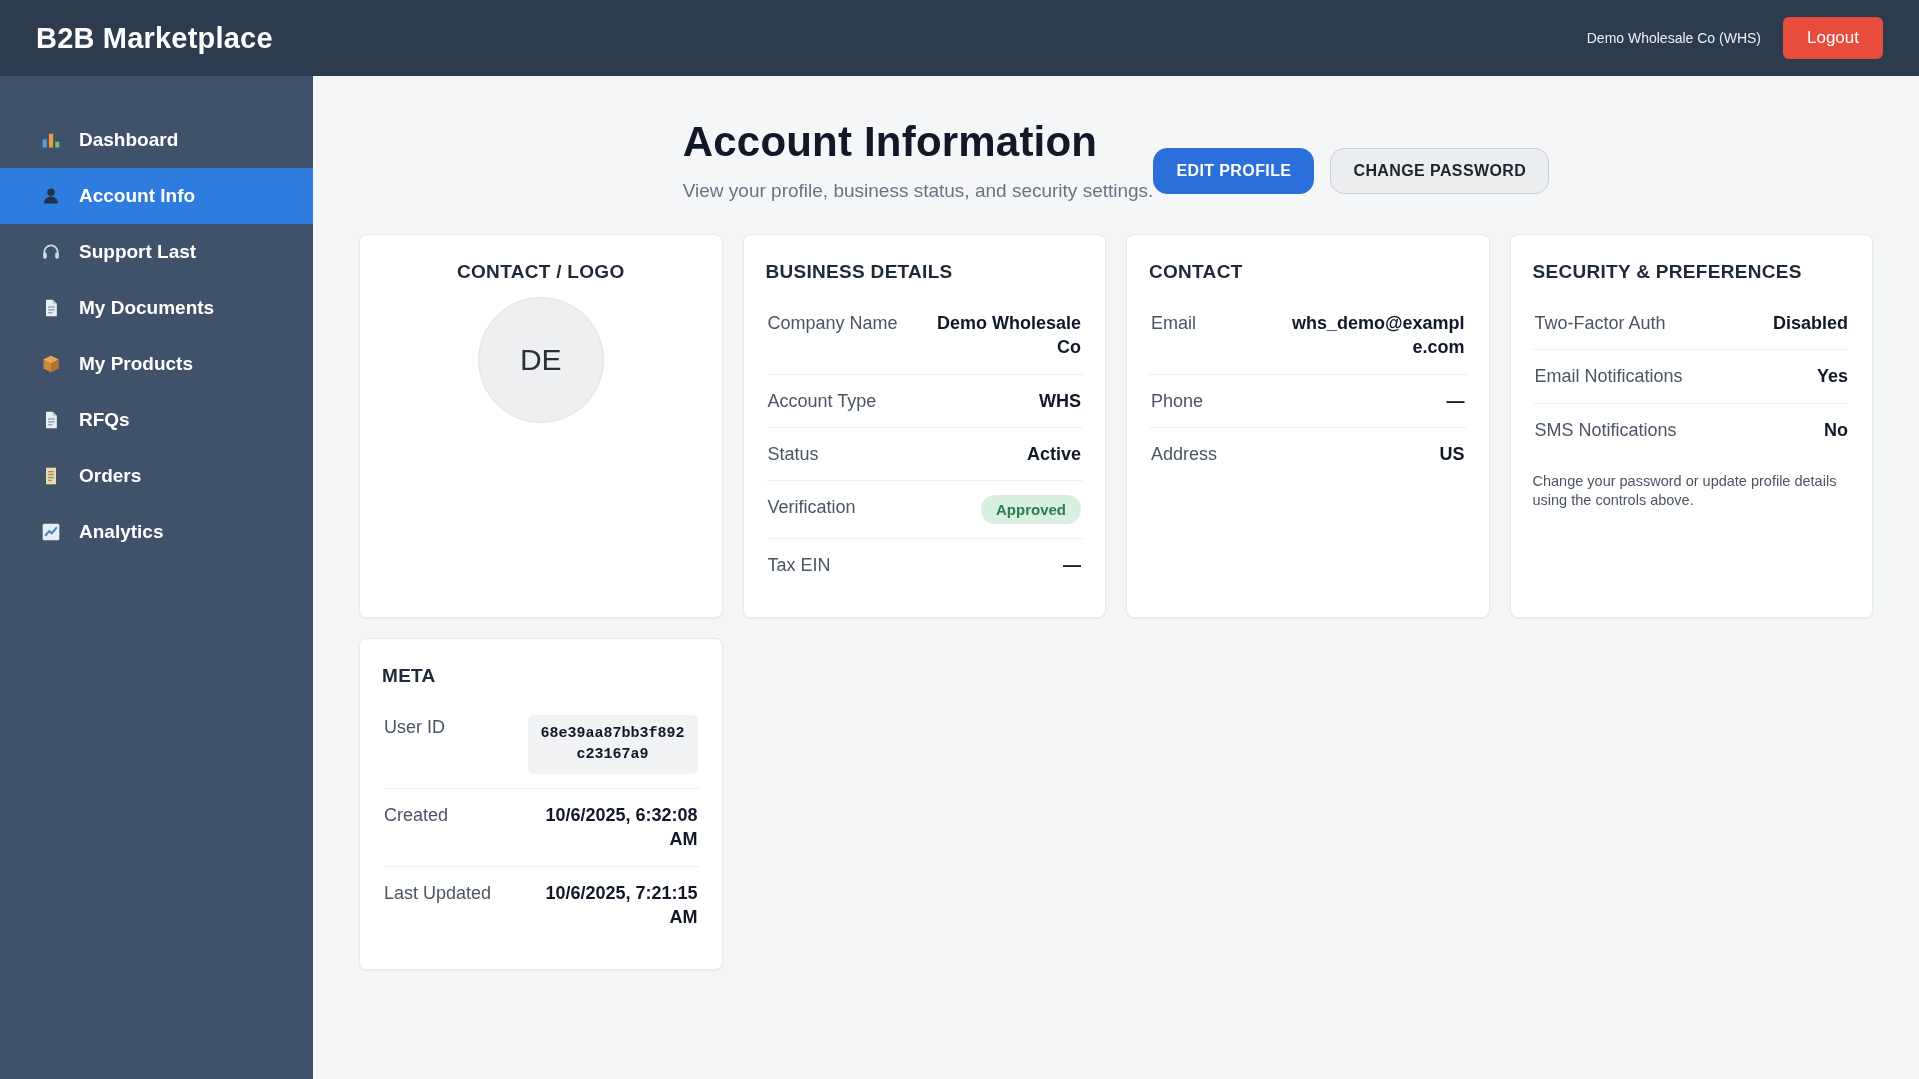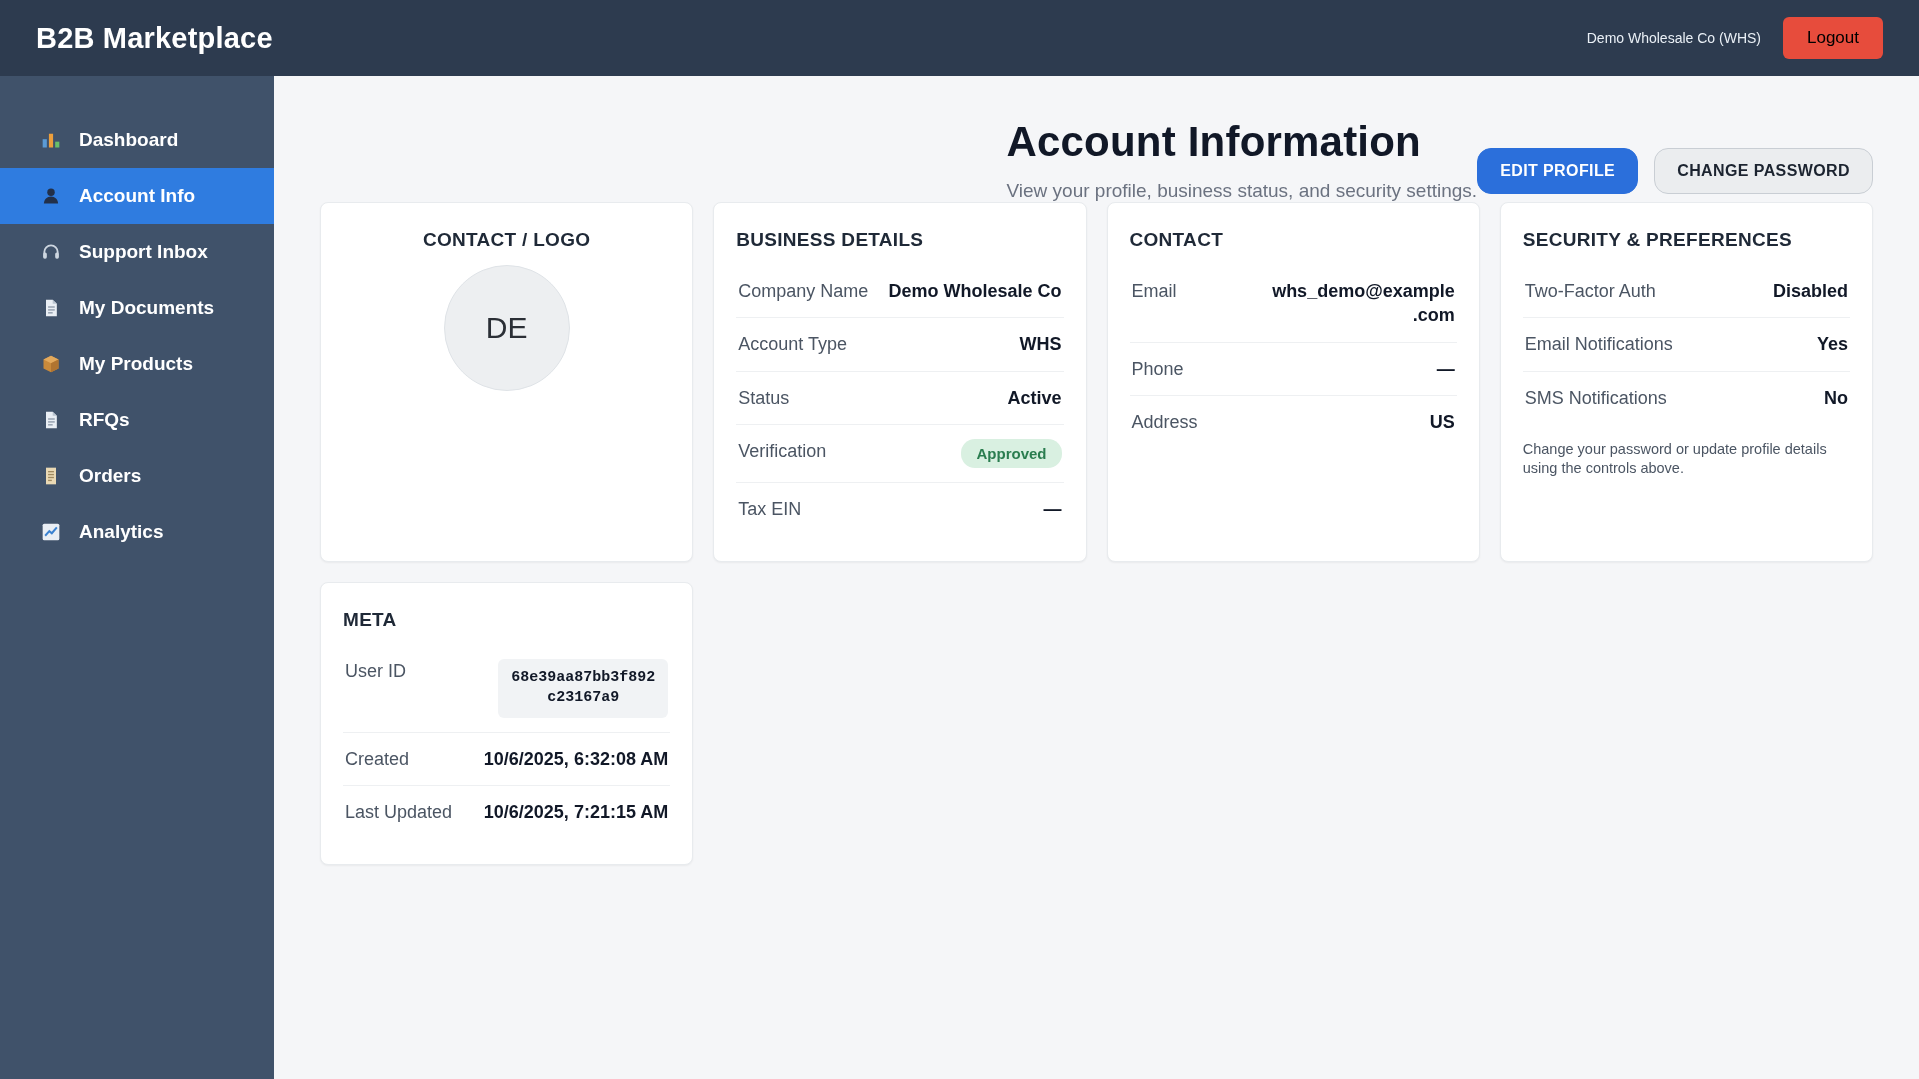--- a/index.html
+++ b/index.html
@@ -7,35 +7,35 @@
   body { font-family:"Liberation Sans", sans-serif; background:#f5f6f8; color:#212529; }
 
   .app { width:1919px; height:1079px; display:flex; flex-direction:column; }
 
   
   .topbar { height:76px; background:#2d3b4f; color:#fff; display:flex; align-items:center;
             justify-content:space-between; padding:0 36px; flex:0 0 auto; }
   .brand { font-size:29px; font-weight:700; letter-spacing:.2px; }
   .topbar-right { display:flex; align-items:center; gap:22px; }
   .user-label { font-size:14px; color:#eaf0f6; }
-  .logout-btn { background:#e74c3c; color:#000000; border:none; border-radius:6px;
+  .logout-btn { background:#e74c3c; color:#ffffff; border:none; border-radius:6px;
                 padding:11px 24px; font-size:17px; font-weight:400; cursor:pointer;
                 font-family:"Liberation Sans", sans-serif; }
 
   
   .layout { flex:1; display:flex; min-height:0; }
-  .sidebar { width:274px; background:#40526a; padding-top:36px; flex:0 0 auto; }
+  .sidebar { width:313px; background:#40526a; padding-top:36px; flex:0 0 auto; }
   .side-item { display:flex; align-items:center; gap:17px; padding:17px 40px; color:#fff;
                font-size:19px; font-weight:700; cursor:pointer; }
   .side-item.active { background:#2f7ce0; }
   .side-item .icon { width:22px; height:22px; display:inline-flex; align-items:center; justify-content:center; }
 
   
   main { flex:1; padding:42px 46px; overflow:auto; }
-  .page-head { display:flex; justify-content:flex-end; align-items:flex-start; }
+  .page-head { display:flex; justify-content:center; align-items:flex-start; margin-bottom:32px; }
   .page-title { font-size:42px; font-weight:700; color:#111827; letter-spacing:.2px; }
   .page-subtitle { margin-top:14px; font-size:19px; color:#6b7280; }
   .head-actions { display:flex; gap:16px; padding-top:30px; }
   .btn { border-radius:14px; font-size:16px; font-weight:700; letter-spacing:.4px;
          padding:13px 22px; cursor:pointer; font-family:"Liberation Sans", sans-serif; }
   .btn-primary { background:#2b6fdb; border:1px solid #2b6fdb; color:#fff; }
   .btn-secondary { background:#ebedef; border:1px solid #c9ced4; color:#1c2430; }
 
   
   .cards-grid { display:grid; grid-template-columns:repeat(4, 1fr); gap:20px; }
@@ -100,21 +100,21 @@
         <span>Account Info</span>
       </div>
       <div class="side-item">
         <span class="icon">
           <svg viewBox="0 0 24 24" width="20" height="20">
               <path d="M4 14v-2a8 8 0 0 1 16 0v2" fill="none" stroke="#cdd6e0" stroke-width="2.2"></path>
               <rect x="2.5" y="12.5" width="4.5" height="7.5" rx="2" fill="#cdd6e0"></rect>
               <rect x="17" y="12.5" width="4.5" height="7.5" rx="2" fill="#cdd6e0"></rect>
             </svg>
         </span>
-        <span>Support Inbox</span>
+        <span>Support Last</span>
       </div>
       <div class="side-item">
         <span class="icon">
           <svg viewBox="0 0 24 24" width="20" height="20">
               <path d="M6 2h8l5 5v15H6z" fill="#e9eef4"></path>
               <path d="M14 2l5 5h-5z" fill="#b9c4d0"></path>
               <rect x="8.5" y="10" width="8" height="1.6" fill="#8d99a8"></rect>
               <rect x="8.5" y="13.5" width="8" height="1.6" fill="#8d99a8"></rect>
               <rect x="8.5" y="17" width="5.5" height="1.6" fill="#8d99a8"></rect>
             </svg>

